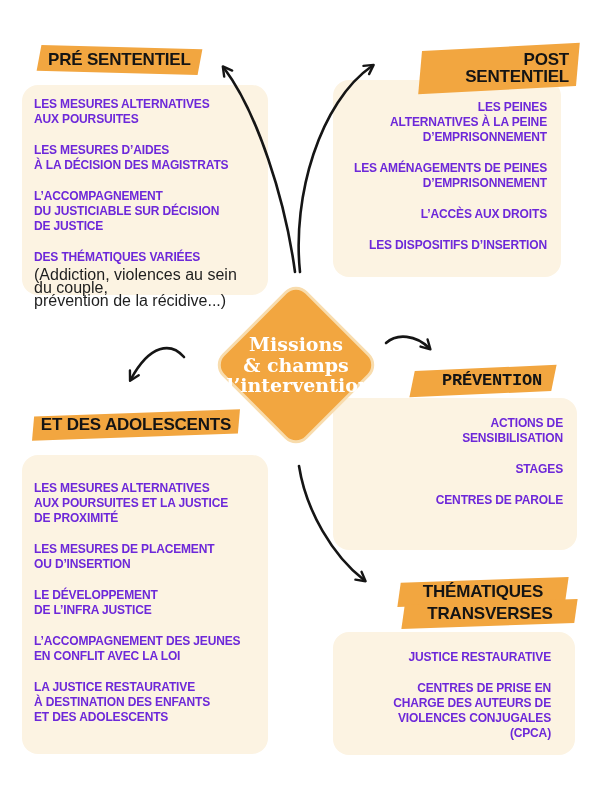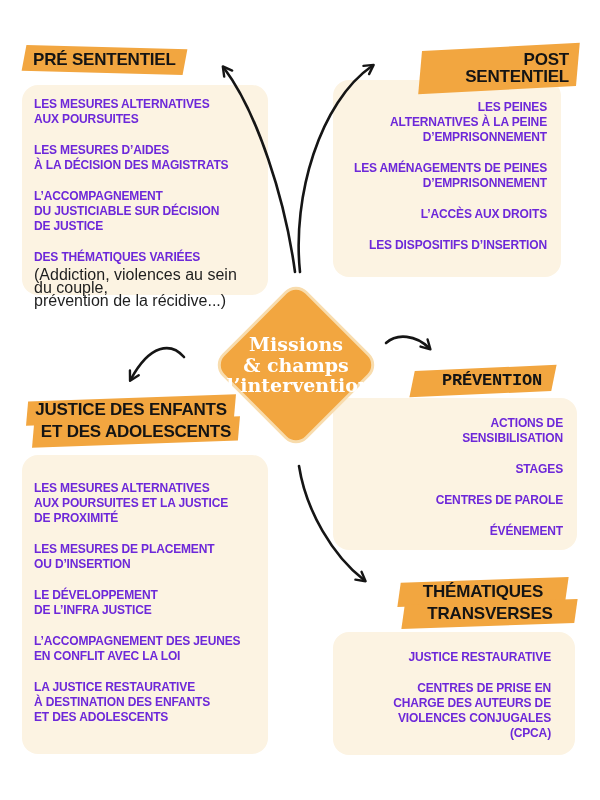--- a/index.html
+++ b/index.html
@@ -18,21 +18,21 @@
            transform:rotate(-45deg);color:#ffffff;text-align:center;
            font-family:"DejaVu Serif",serif;font-weight:bold;font-size:19px;line-height:1.1;
            white-space:pre-line;}
 
   
   .sec-title{position:absolute;z-index:2;color:#141414;font-weight:bold;font-size:17px;
              letter-spacing:-0.2px;line-height:1;}
   .tline{position:relative;display:inline-block;padding:4px 9px 5px;}
   .tline .bar{position:absolute;left:0;top:0;right:0;bottom:0;background:#F2A640;z-index:0;}
   .tline .tl-label{position:relative;z-index:1;}
-  #t-pre{left:24px;top:47px;border-radius:8px;}
+  #t-pre{left:39px;top:47px;border-radius:8px;}
   #t-pre .bar{transform:rotate(1.5deg) skewX(-9deg);}
   #t-post{left:420px;top:47px;width:158px;text-align:right;}
   #t-post .bar{transform:rotate(-3deg) skewX(-8deg);}
   #t-justice{left:22px;top:398px;width:218px;text-align:center;}
   #t-justice .tline{padding:3px 8px 4px;}
   #t-justice .l2{margin-left:10px;margin-top:-2px;}
   #t-justice .bar{transform:rotate(-2deg) skewX(-7deg);}
   #t-prev{left:412px;top:368px;font-family:Liberation Mono, monospace;}
   #t-prev .tline{padding:4px 12px 5px 30px;}
   #t-prev .bar{transform:rotate(-2.5deg) skewX(-14deg);}
@@ -116,21 +116,21 @@
     </div>
   <div class="item">
       <div class="item-text">L’ACCÈS AUX DROITS</div>
     </div>
   <div class="item">
       <div class="item-text">LES DISPOSITIFS D’INSERTION</div>
     </div>
 </div>
 
 <div class="sec-title" id="t-justice">
-  <span class="tline"><i class="bar"></i><span class="tl-label">JUSTICE DES ENFANTS</span></span><br>
+  <br>
   <span class="tline l2"><i class="bar"></i><span class="tl-label">ET DES ADOLESCENTS</span></span>
 </div>
 <div class="panel" id="b-justice">
   <div class="item">
       <div class="item-text">LES MESURES ALTERNATIVES
 AUX POURSUITES ET LA JUSTICE
 DE PROXIMITÉ</div>
     </div>
   <div class="item">
       <div class="item-text">LES MESURES DE PLACEMENT
@@ -158,23 +158,20 @@
   <div class="item">
       <div class="item-text">ACTIONS DE
 SENSIBILISATION</div>
     </div>
   <div class="item">
       <div class="item-text">STAGES</div>
     </div>
   <div class="item">
       <div class="item-text">CENTRES DE PAROLE</div>
     </div>
-  <div class="item">
-      <div class="item-text">ÉVÉNEMENT</div>
-    </div>
 </div>
 
 <div class="sec-title" id="t-themat">
   <span class="tline"><i class="bar"></i><span class="tl-label">THÉMATIQUES</span></span><br>
   <span class="tline l2"><i class="bar"></i><span class="tl-label">TRANSVERSES</span></span>
 </div>
 <div class="panel" id="b-themat">
   <div class="item">
       <div class="item-text">JUSTICE RESTAURATIVE</div>
     </div>

